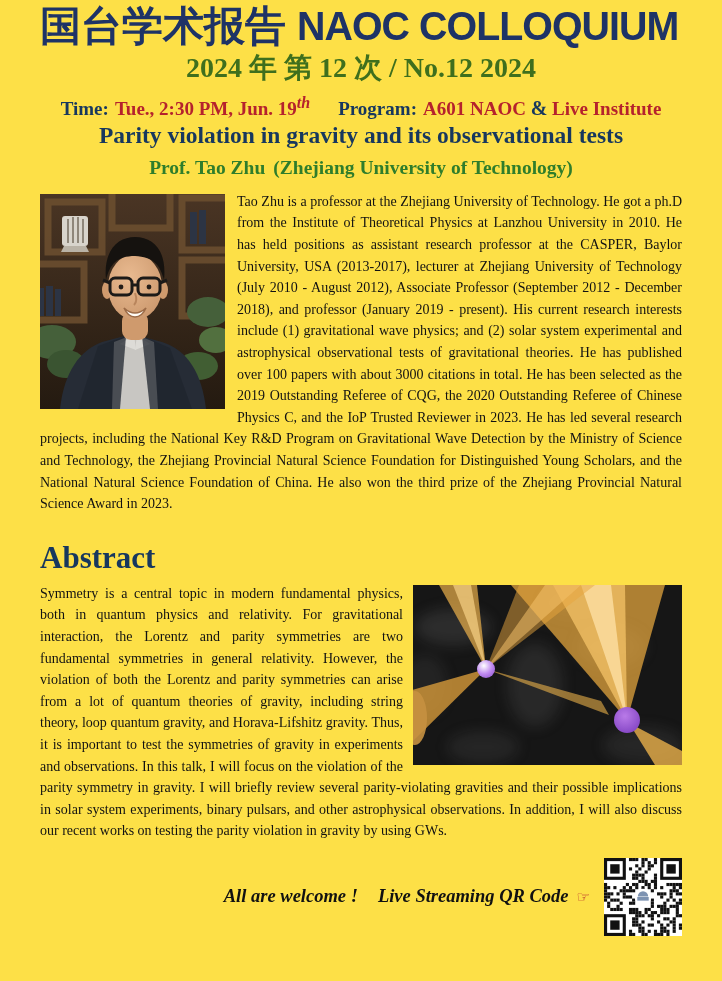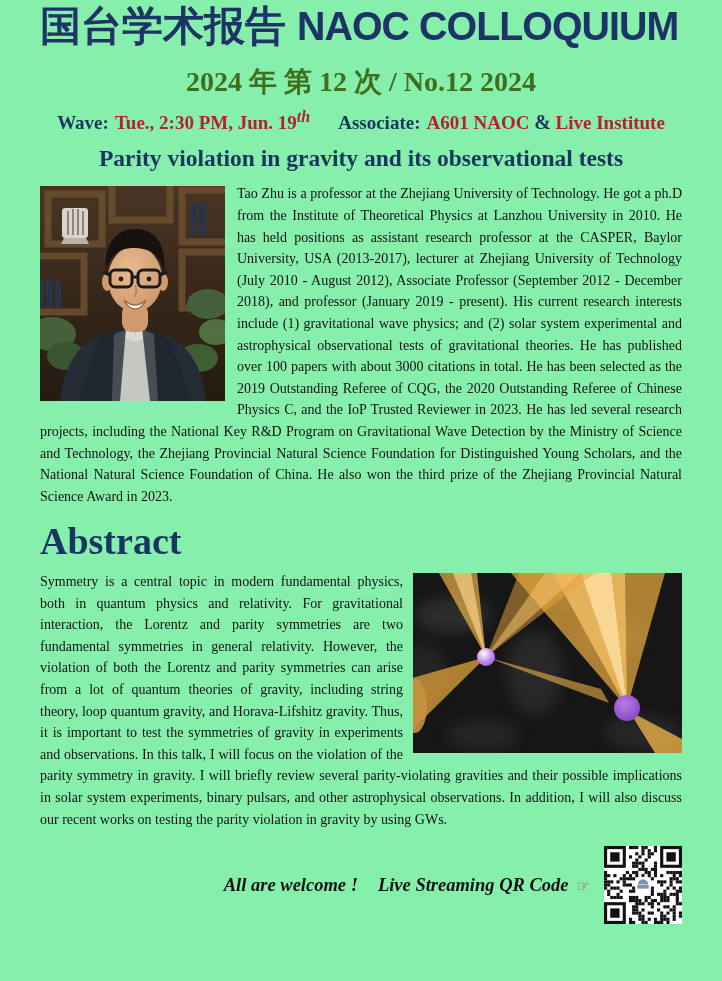--- a/index.html
+++ b/index.html
@@ -2,50 +2,50 @@
 <html style="--navy: #1e3366; --title-navy: #17375e; --issue-green: #3f6f1d; --speaker-green: #2f7d2b; --accent-red: #b5222d;"><head>
 <meta charset="utf-8">
 <style>
   :root{
     --navy:#1e3366; --title-navy:#17375e; --issue-green:#3f6f1d;
     --speaker-green:#2f7d2b; --accent-red:#b5222d; --ink:#111111;
   }
   *{box-sizing:border-box;margin:0;padding:0;}
   html,body{background:#ffffff;}
   body{width:722px;font-family:"Liberation Serif",serif;color:var(--ink);}
-  .page{width:722px;height:981px;background:#86efac;padding:4px 40px 0 40px;overflow:hidden;position:relative;}
+  .page{width:722px;height:981px;background:#fde047;padding:4px 40px 0 40px;overflow:hidden;position:relative;}
 
   
   .masthead{text-align:center;font-family:"Liberation Sans",sans-serif;font-weight:bold;
     color:var(--navy);font-size:41px;line-height:1.12;white-space:nowrap;}
   .masthead .en{display:inline-block;transform:scaleX(.96);transform-origin:left center;letter-spacing:-1px;}
   .issue-line{text-align:center;color:var(--issue-green);font-weight:bold;font-size:28px;
-    font-family:"Liberation Serif",serif;margin-top:16px;line-height:1.15;}
+    font-family:"Liberation Serif",serif;margin-top:2px;line-height:1.15;}
   .time-line{text-align:center;font-weight:bold;font-size:19px;margin-top:9px;line-height:1.2;}
   .time-line .lbl{color:var(--title-navy);}
   .time-line .val{color:var(--accent-red);}
   .time-line .amp{color:var(--title-navy);font-size:20px;}
   .time-line sup{font-size:16px;font-style:italic;}
   .gap-lg{display:inline-block;width:28px;}
   .gap-sm{display:inline-block;width:6px;}
 
   .talk-title{text-align:center;color:var(--title-navy);font-weight:bold;font-size:23.5px;
-    margin-top:9px;line-height:1.2;}
+    line-height:1.2;}
   .speaker-line{text-align:center;color:var(--speaker-green);font-weight:bold;font-size:19.5px;
     margin-top:7px;line-height:1.2;}
   .speaker-line .aff{margin-left:8px;}
 
   
   .body-text{font-size:14px;line-height:21.6px;text-align:justify;color:#121212;}
   .bio-section{margin-top:11px;}
   .photo-frame{float:left;width:185px;height:215px;margin:3px 12px 4px 0;overflow:hidden;}
   .photo-frame svg{display:block;}
 
-  .abstract-heading{color:var(--title-navy);font-weight:bold;font-size:38px;
-    margin:14px 0 8px 0;line-height:1.1;clear:both;}
+  .abstract-heading{color:var(--title-navy);font-weight:bold;font-size:31px;
+    margin:26px 0 8px 0;line-height:1.1;clear:both;}
   .pulsar-frame{float:right;width:269px;height:180px;margin:2px 0 6px 10px;overflow:hidden;}
   .pulsar-frame svg{display:block;}
 
   
   .footer{clear:both;display:flex;justify-content:flex-end;align-items:center;margin-top:16px;gap:14px;}
   .footer-text{font-weight:bold;font-style:italic;font-size:18.5px;white-space:nowrap;}
   .footer-text .welcome{margin-right:20px;}
   .hand-icon{color:var(--accent-red);font-style:normal;font-size:15px;margin-left:8px;
     font-family:"DejaVu Sans",sans-serif;}
   .qr-box{width:78px;height:78px;}
@@ -55,27 +55,30 @@
 
 <div class="page">
 
   <div class="masthead"><span class="cn">国台学术报告</span>
     <span class="en">NAOC COLLOQUIUM</span>
   </div>
 
   <div class="issue-line">2024 年 第 12 次 / No.12 2024</div>
 
   <div class="time-line">
-    <span class="lbl">Wave:</span><span class="gap-sm"></span><span class="val"><span>Tue., 2:30 PM, Jun. 19</span><sup>th</sup></span><span class="gap-lg"></span><span class="lbl">Associate:</span><span class="gap-sm"></span><span class="val">A601 NAOC</span>
+    <span class="lbl">Time:</span><span class="gap-sm"></span><span class="val"><span>Tue., 2:30 PM, Jun. 19</span><sup>th</sup></span><span class="gap-lg"></span><span class="lbl">Program:</span><span class="gap-sm"></span><span class="val">A601 NAOC</span>
     <span class="amp">&amp;</span>
     <span class="val">Live Institute</span>
   </div>
 
   <h1 class="talk-title">Parity violation in gravity and its observational tests</h1>
 
+  <div class="speaker-line">
+    <span>Prof. Tao Zhu</span><span class="aff">(Zhejiang University of Technology)</span>
+  </div>
 
   <section class="bio-section">
     <div class="photo-frame">
       <svg viewBox="0 0 185 215" width="185" height="215" preserveAspectRatio="none" aria-hidden="true">
         <defs>
           <linearGradient id="shelfg" x1="0" y1="0" x2="0" y2="1">
             <stop offset="0" stop-color="#4a3524"></stop>
               <stop offset="1" stop-color="#241a10"></stop>
           </linearGradient>
           <radialGradient id="faceg" cx="0.4" cy="0.35" r="0.95">

